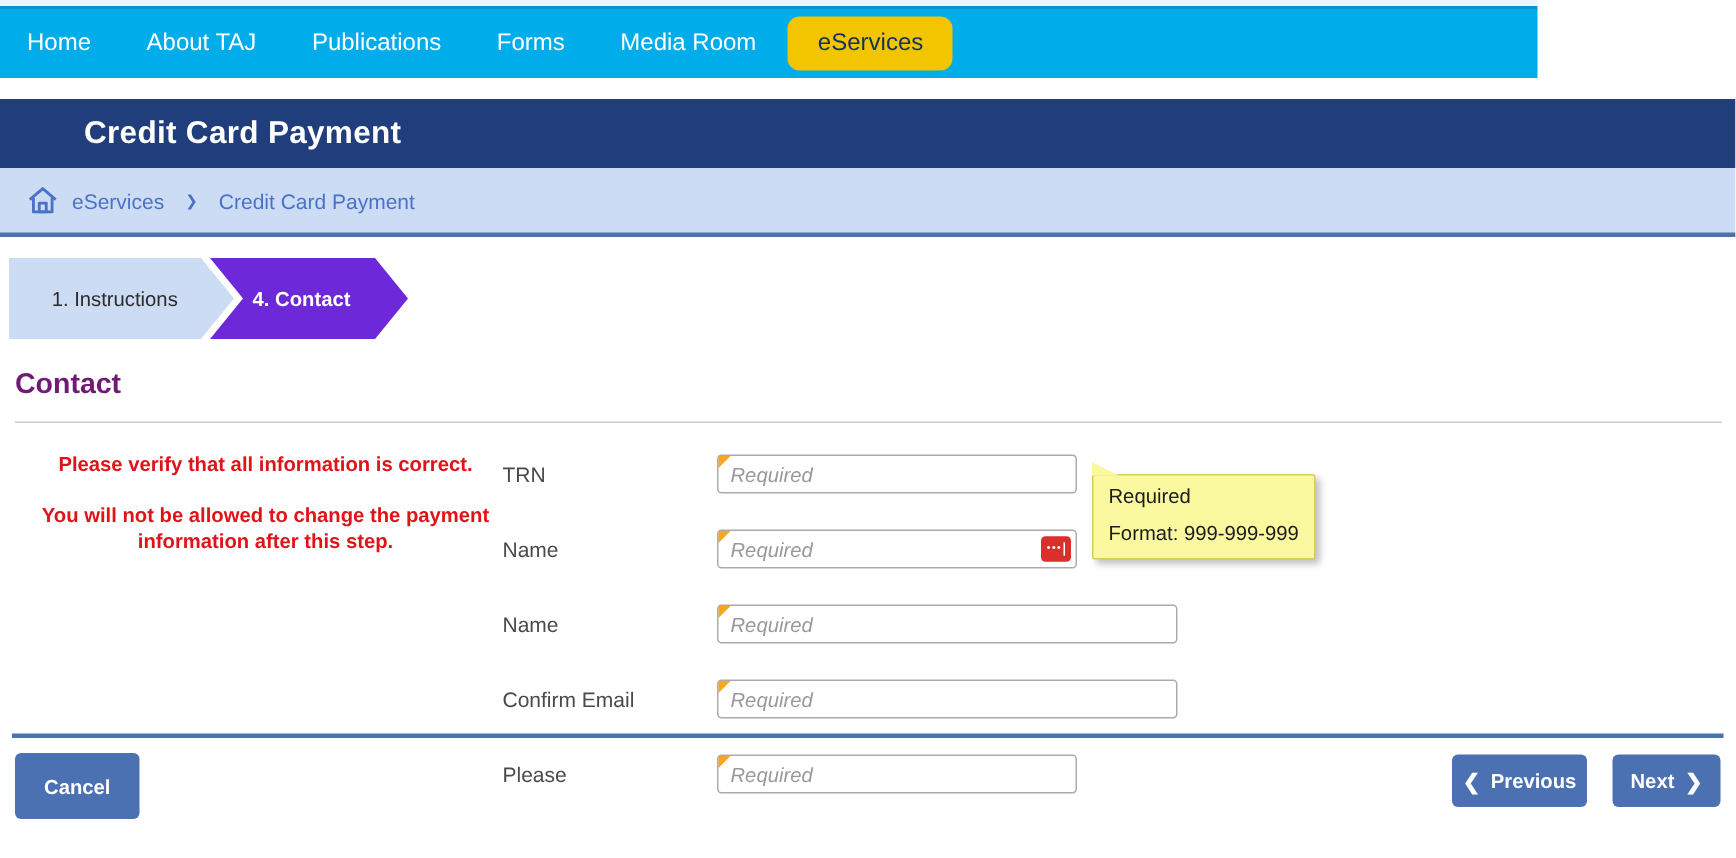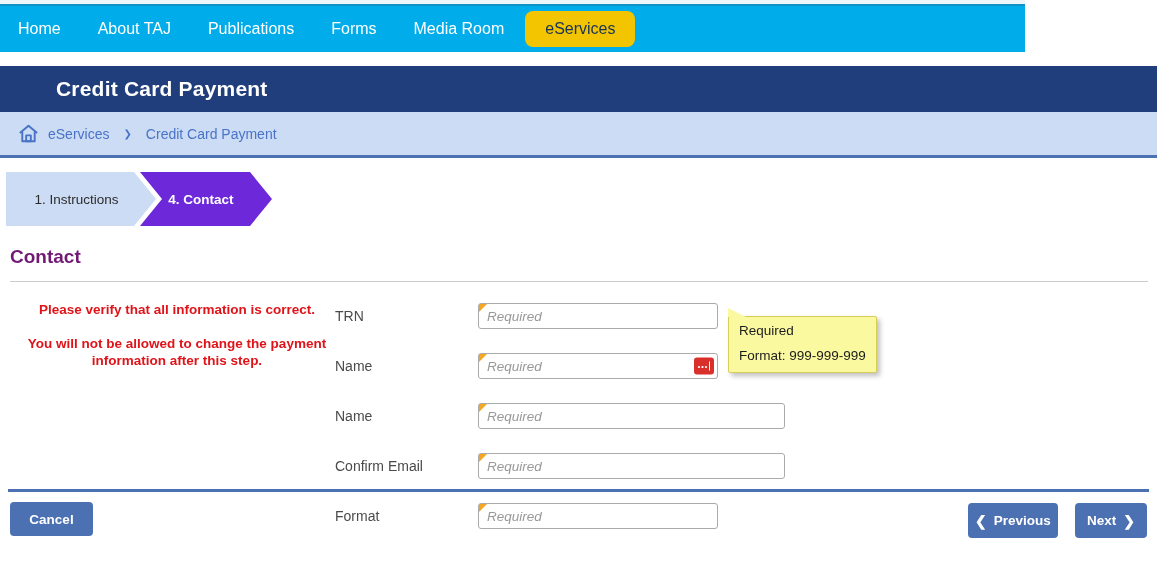--- a/index.html
+++ b/index.html
@@ -106,21 +106,21 @@
   .tooltip-line + .tooltip-line { margin-top:10px; }
 
   
   .footer-rule { position:absolute; top:489px; left:8px; width:1141px; height:3px; background:#4C71B2; }
   .btn {
     position:absolute; background:#4C71B2; color:#fff; border:none; border-radius:4px;
     font-size:13.5px; font-weight:bold; font-family:inherit; cursor:pointer;
     display:flex; align-items:center; justify-content:center; gap:7px;
   }
   .btn .chev { font-size:14px; }
-  .btn-cancel { top:502px; left:10px;  width:83px;  height:34px; }
+  .btn-cancel { top:502px; left:10px;  width:83px;  height:44px; }
   .btn-prev   { top:503px; left:968px; width:90px;  height:35px; }
   .btn-next   { top:503px; left:1075px; width:72px; height:35px; }
 </style>
 </head>
 <body>
 
 <nav class="topbar">
   <span class="nav-item">Home</span>
   <span class="nav-item">About TAJ</span>
   <span class="nav-item">Publications</span>
@@ -185,21 +185,21 @@
       <input class="text-input wide" type="text" placeholder="Required" style="">
     </span>
   </div>
   <div class="form-row">
     <span class="form-label">Confirm Email</span>
     <span class="input-wrap">
       <input class="text-input wide" type="text" placeholder="Required" style="">
     </span>
   </div>
   <div class="form-row">
-    <span class="form-label">Format</span>
+    <span class="form-label">Please</span>
     <span class="input-wrap">
       <input class="text-input narrow" type="text" placeholder="Required" style="">
     </span>
   </div>
 </div>
 
 <div class="tooltip">
   <div class="tooltip-line">Required</div>
   <div class="tooltip-line">Format: 999-999-999</div>
 </div>

